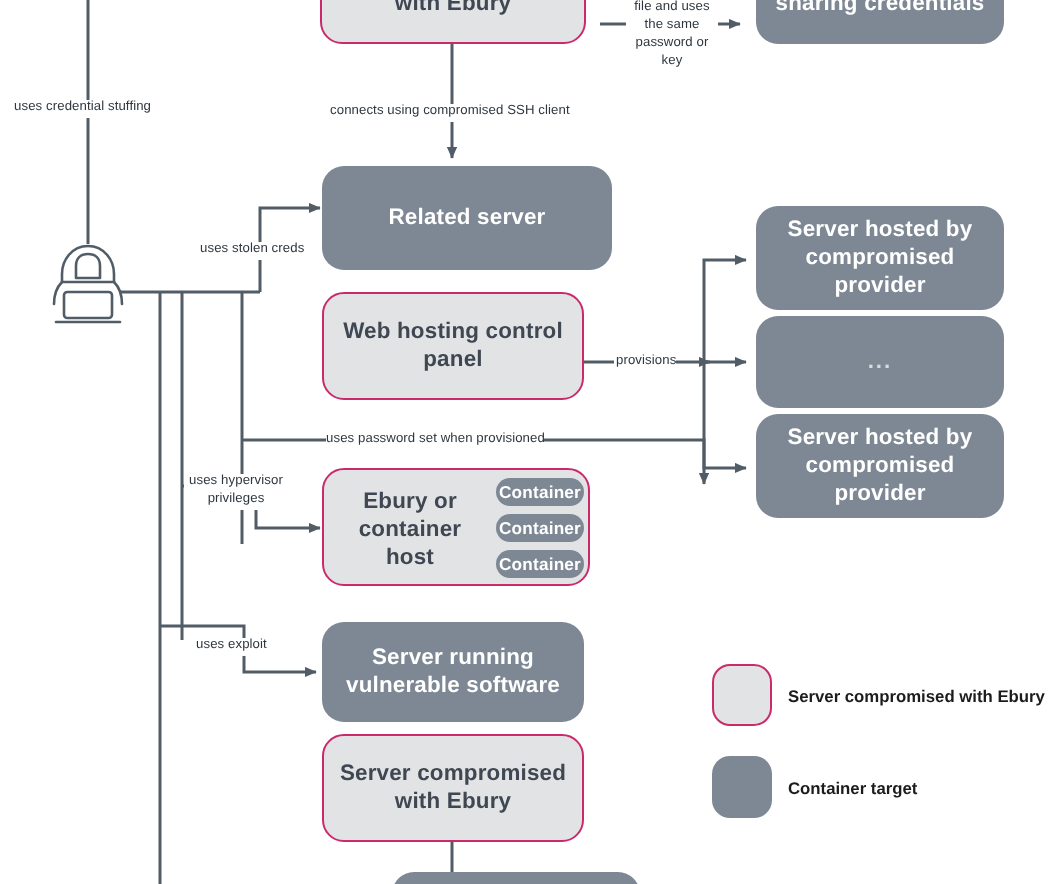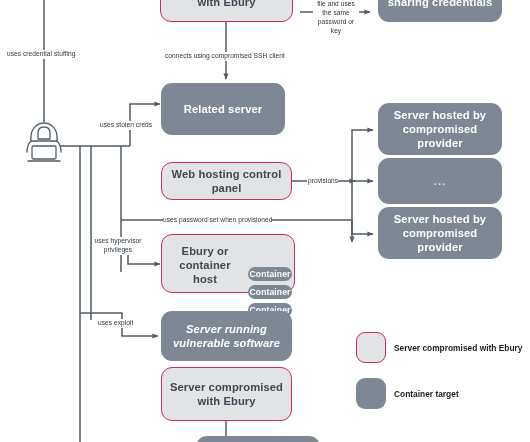--- a/index.html
+++ b/index.html
@@ -69,21 +69,20 @@
     box-sizing: border-box;
     display: flex;
     align-items: center;
     justify-content: center;
     background: #7e8894;
     color: #ffffff;
     border-radius: 7px;
     font-size: 8.6px;
     font-weight: bold;
     letter-spacing: 0.1px;
-    margin-top: 28px;
   }
   .edge-label {
     position: absolute;
     font-size: 6.6px;
     color: #2e3740;
     font-weight: normal;
     line-height: 1.35;
     text-align: center;
     background: #ffffff;
     white-space: nowrap;
@@ -173,25 +172,25 @@
   </div>
 
   <div class="node compromised" style="left:160px; top:-32px; width:133px; height:54px;">
     <span>Server compromised with Ebury</span>
   </div>
 
   <div class="node target" style="left:378px; top:-32px; width:124px; height:54px;">
     <span>Related server sharing credentials</span>
   </div>
 
-  <div class="node target" style="left:161px; top:83px; width:124px; height:52px;">
+  <div class="node target" style="left:161px; top:83px; width:145px; height:52px;">
     <span>Related server</span>
   </div>
 
-  <div class="node compromised" style="left:161px; top:162px; width:131px; height:38px;justify-content:center;">
+  <div class="node compromised" style="left:161px; top:146px; width:131px; height:54px;justify-content:center;">
     <span>Web hosting control panel</span>
   </div>
 
   <div class="node target" style="left:378px; top:103px; width:124px; height:52px;">
     <span>Server hosted by compromised provider</span>
   </div>
 
   <div class="node target blank" style="left:378px; top:158px; width:124px; height:46px;">
     <span>...</span>
   </div>
@@ -208,21 +207,21 @@
       <span>Container</span>
     </div>
     <div class="container-chip" style="left:86px; top:22px; width:44px; height:14px;">
       <span>Container</span>
     </div>
     <div class="container-chip" style="left:86px; top:40px; width:44px; height:14px;">
       <span>Container</span>
     </div>
   </div>
 
-  <div class="node target" style="left:161px; top:311px; width:131px; height:50px;font-style:italic;">
+  <div class="node target" style="left:161px; top:311px; width:131px; height:50px;">
     <span>Server running vulnerable software</span>
   </div>
 
   <div class="node compromised" style="left:161px; top:367px; width:131px; height:54px;">
     <span>Server compromised with Ebury</span>
   </div>
 
   <div class="node target" style="left:196px; top:436px; width:124px; height:30px;">
     <span></span>
   </div>

